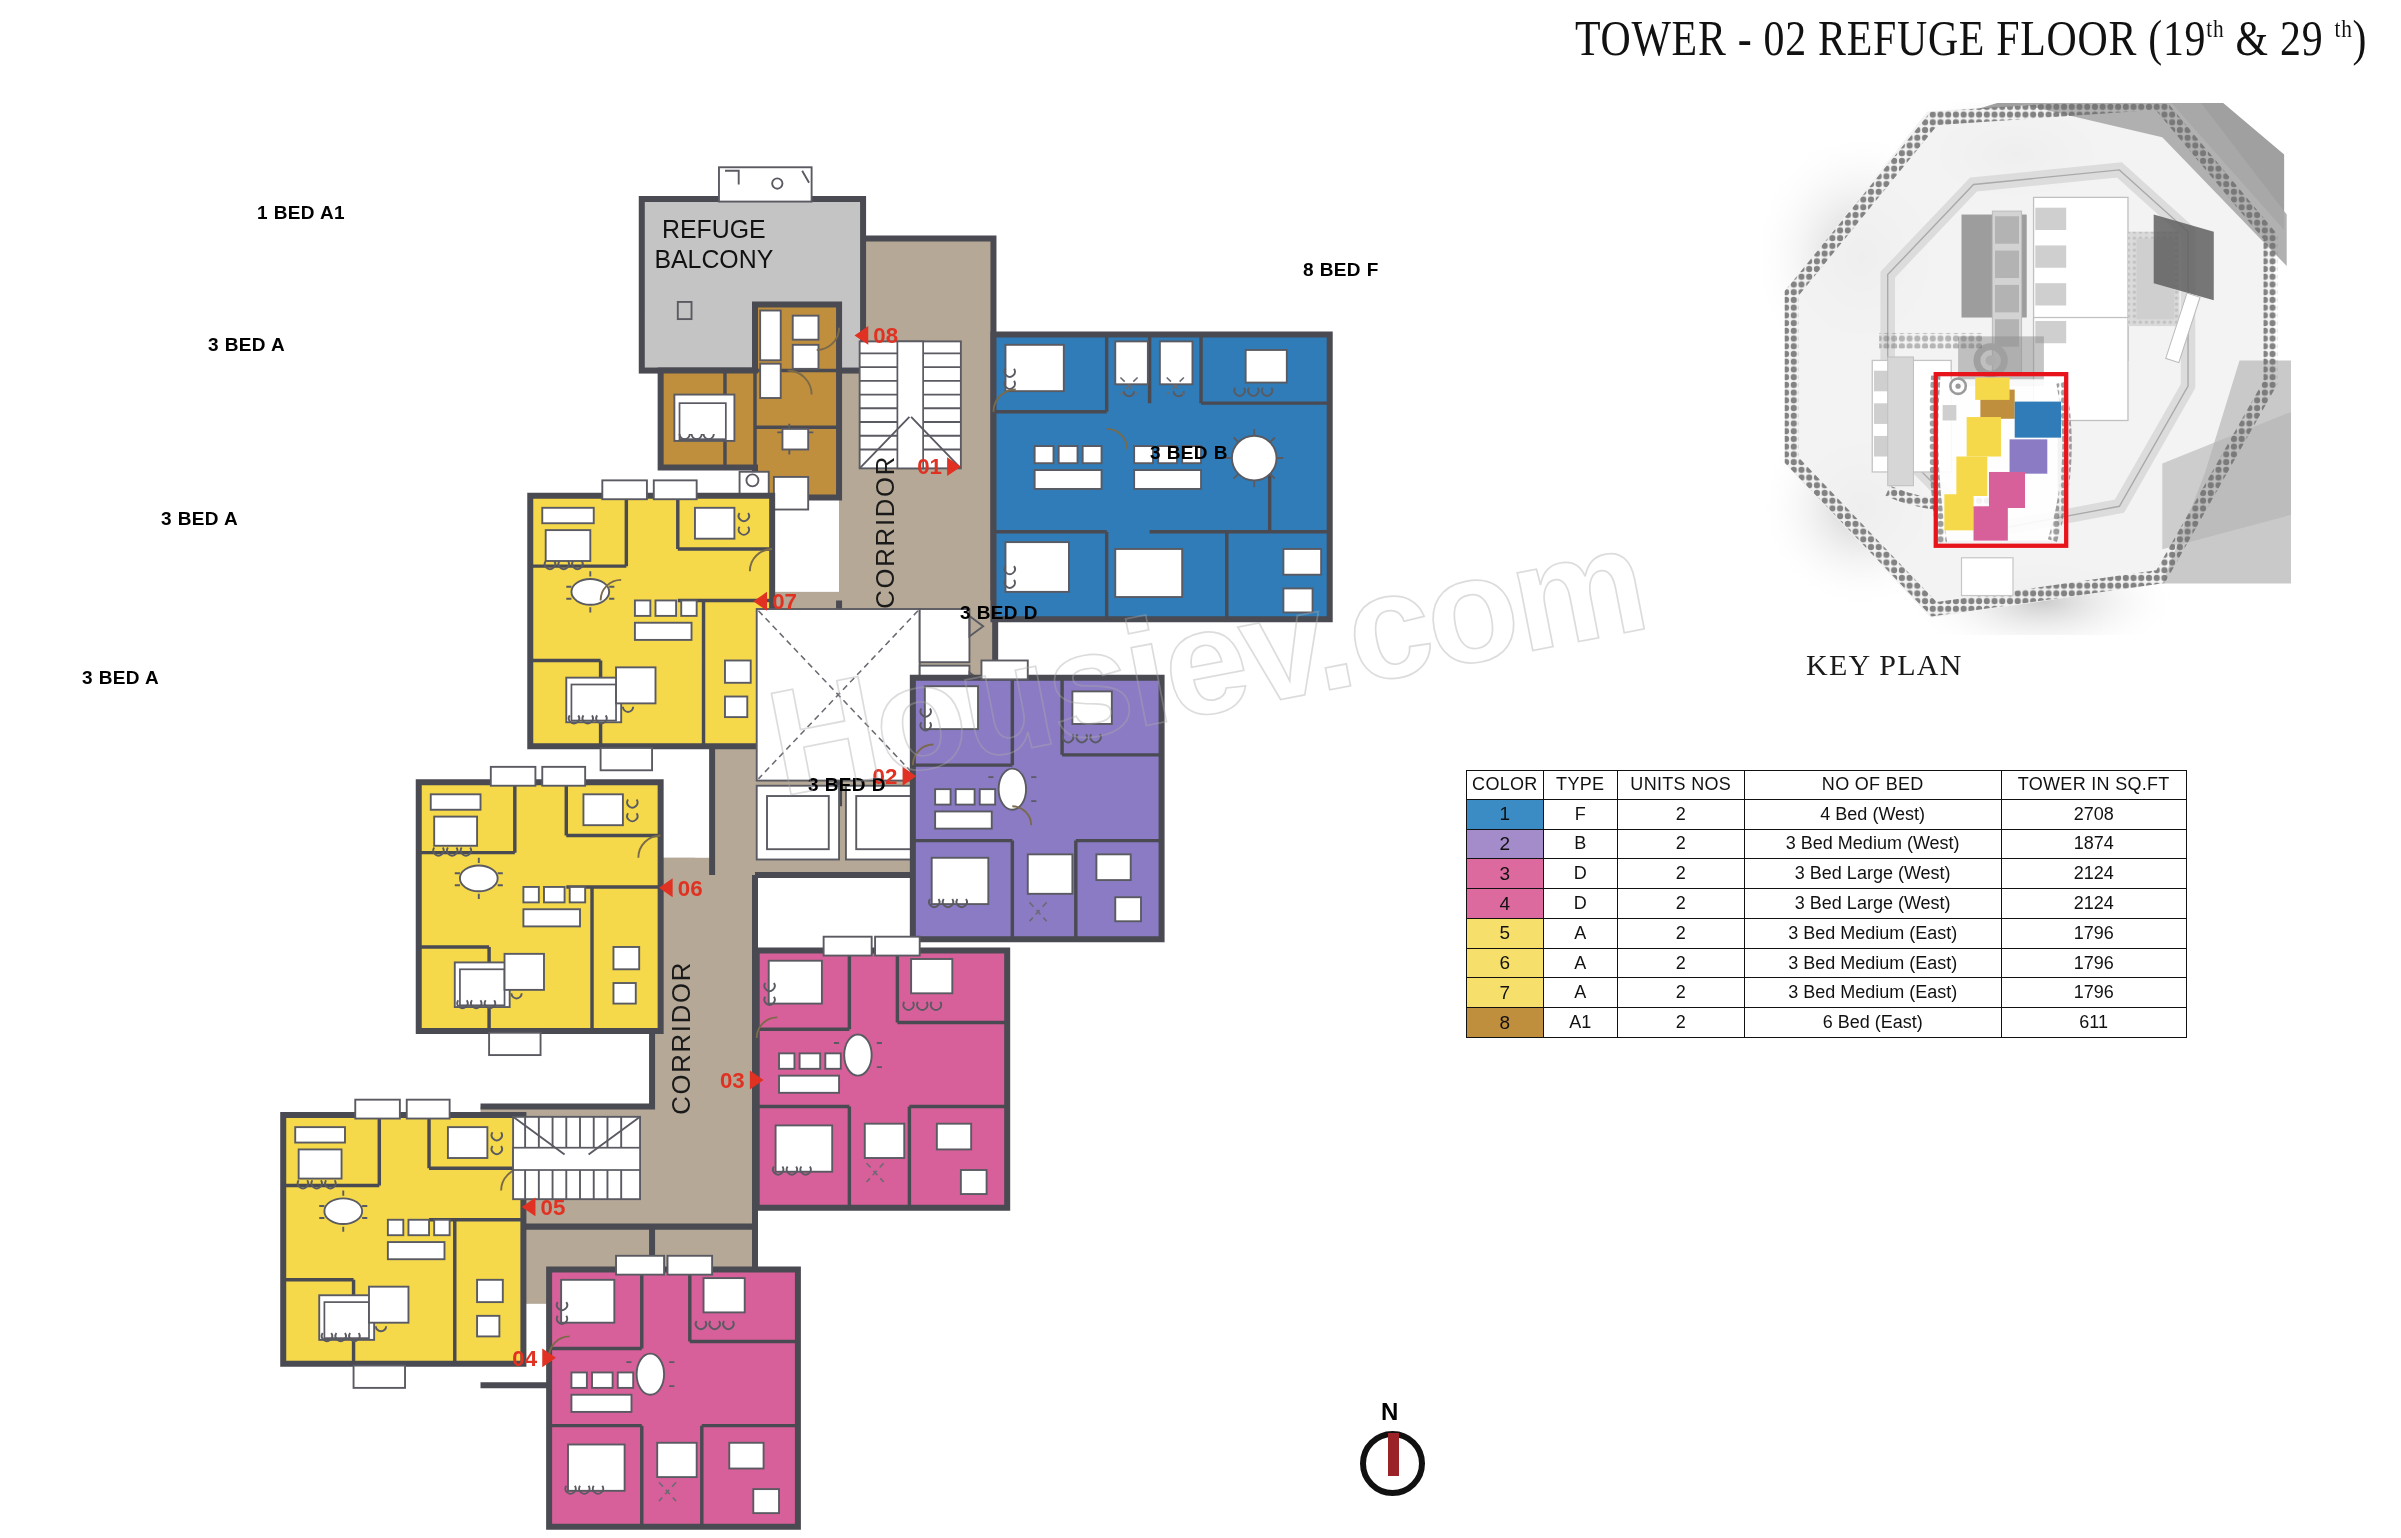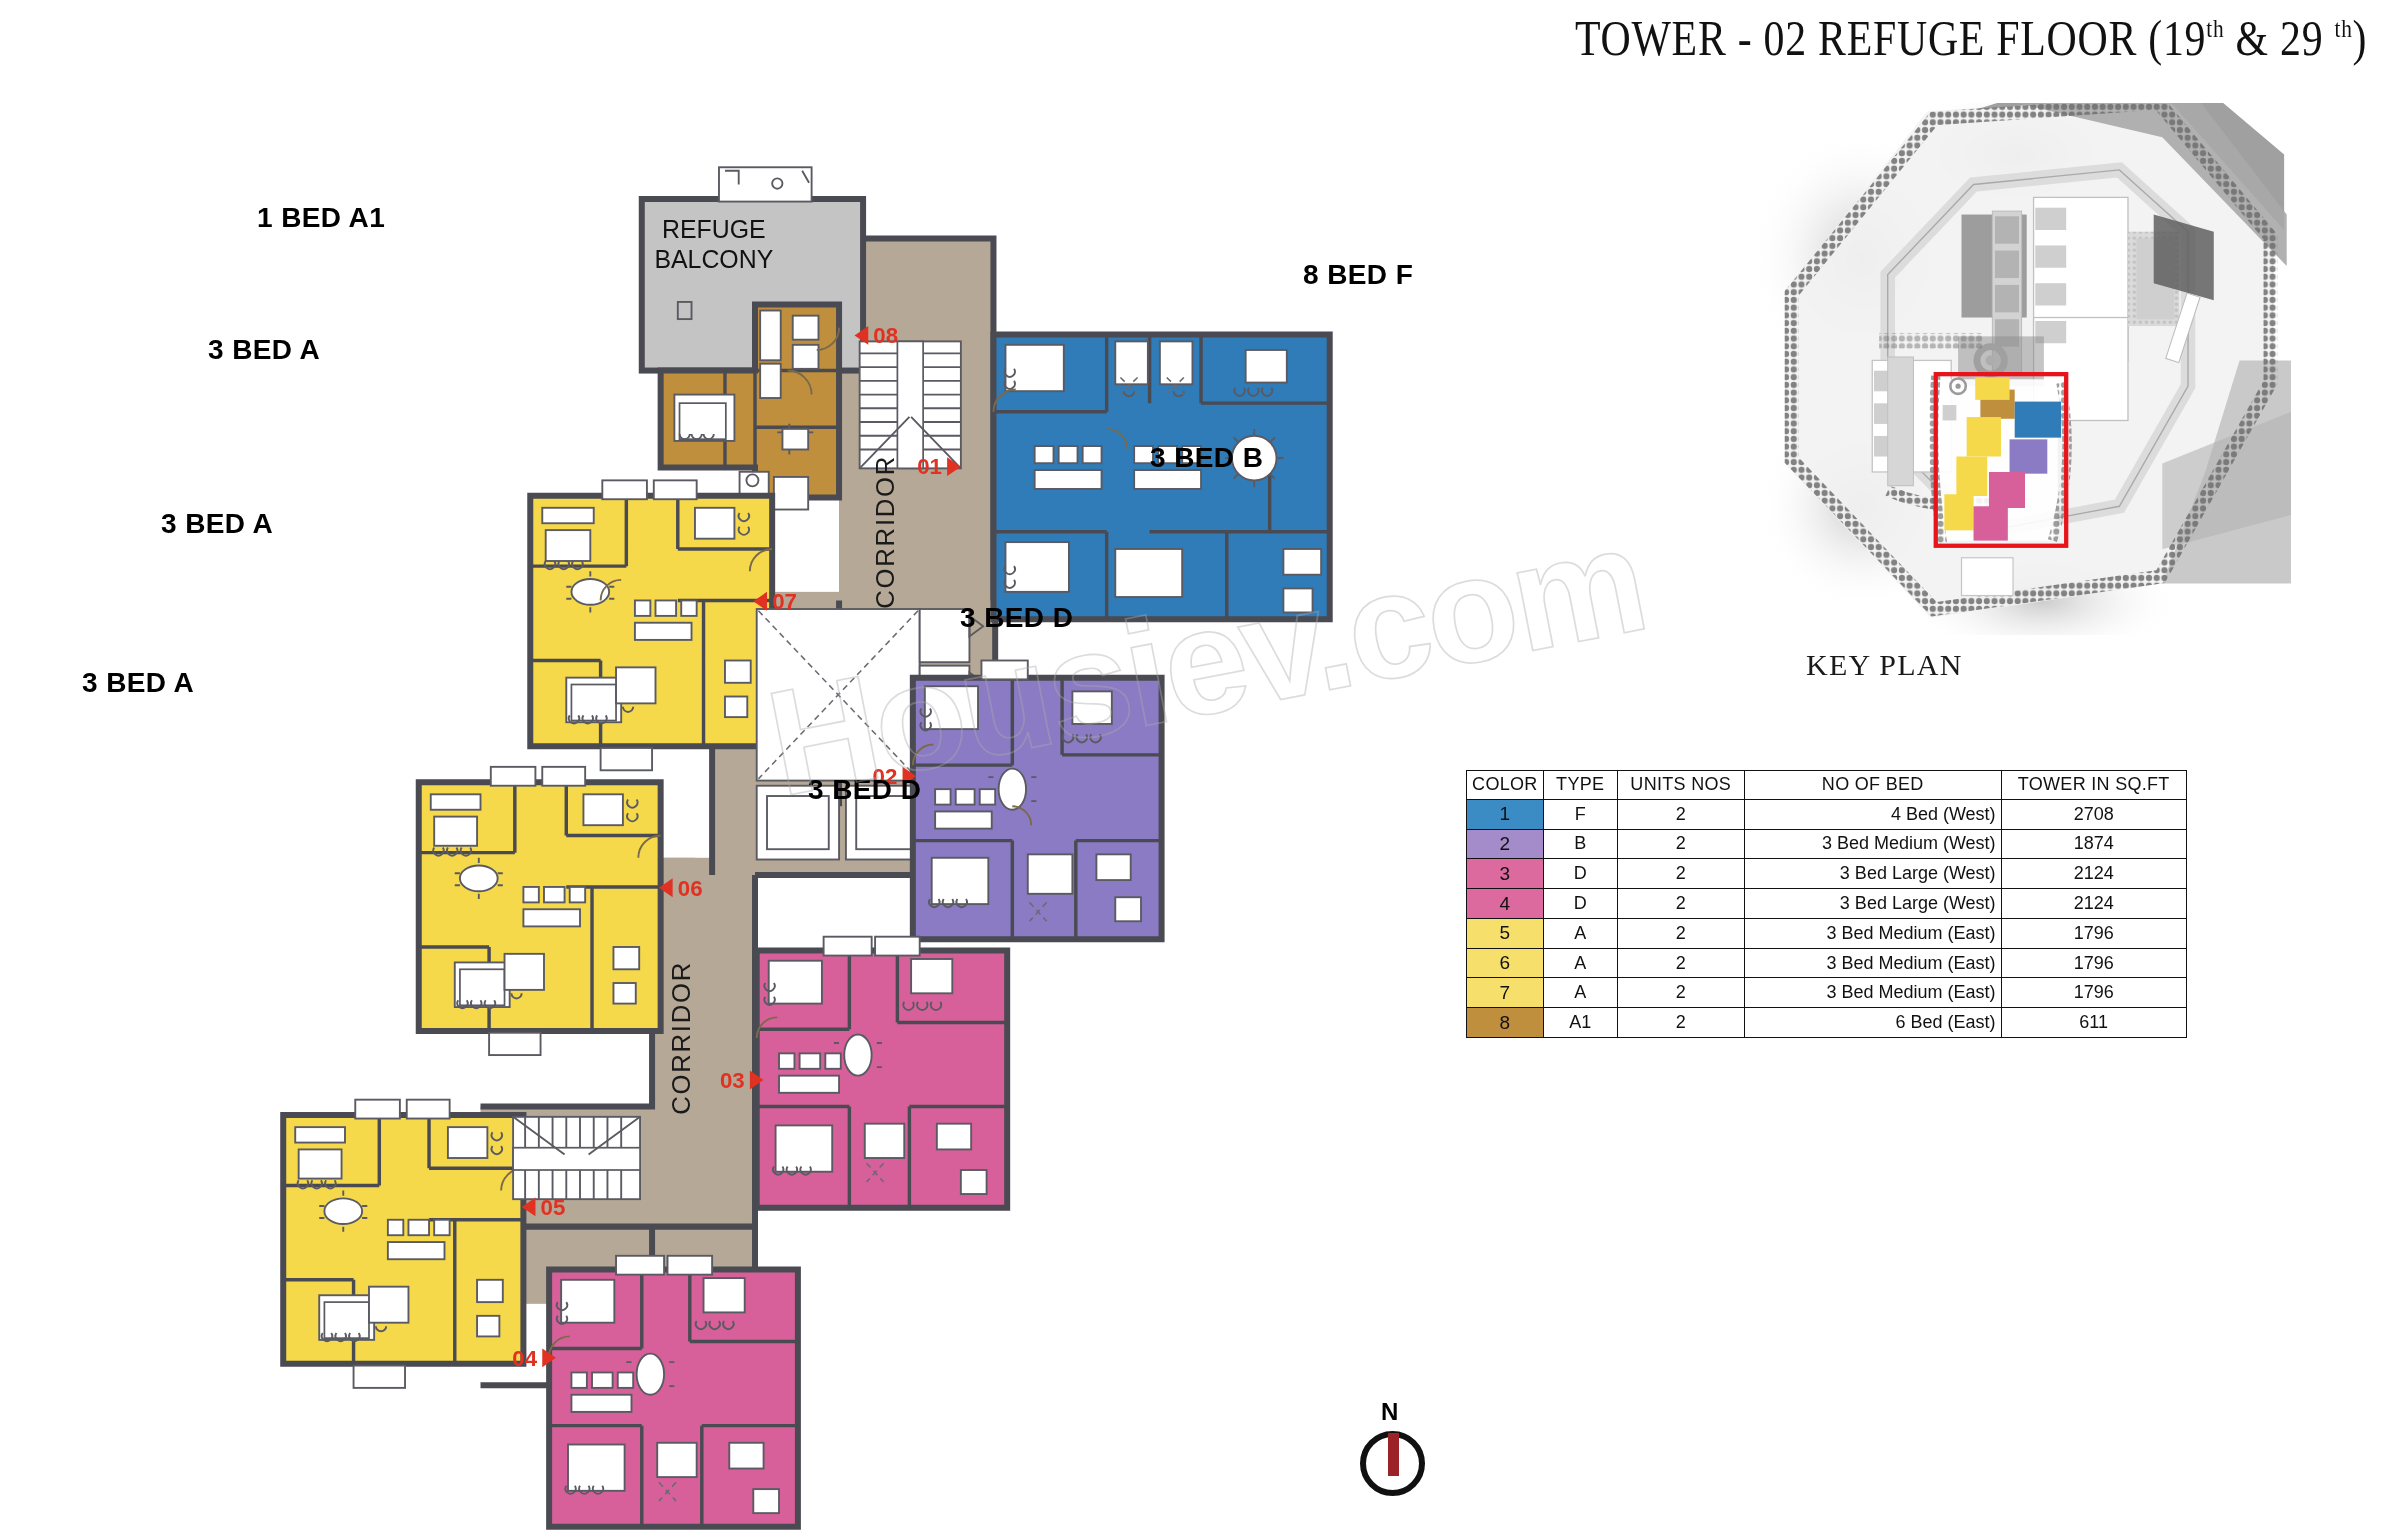--- a/index.html
+++ b/index.html
@@ -38,21 +38,21 @@
   }
 
   
   #planwrap{position:absolute;left:0;top:0;width:1510px;height:1538px;}
   #plan{display:block;}
 
   
   .ulabel{
     position:absolute;
     font-family:"Liberation Sans", sans-serif;
-    font-weight:700; font-size:28px; color:#000;
+    font-weight:700; font-size:19px; color:#000;
     white-space:nowrap; letter-spacing:0.4px;
   }
 
   
   #keyplan{position:absolute;left:1759px;top:103px;width:532px;height:532px;}
   #keyplan svg{display:block;}
   #keyplan-label{
     position:absolute;left:1806px;top:648px;
     font-family:"Liberation Serif", serif;
     font-size:30px;color:#1a1a1a;letter-spacing:1.3px;
@@ -67,21 +67,21 @@
     margin-left:30px;
   }
   #legend th,#legend td{
     border:1.7px solid #111;
     font-size:18px; font-weight:400; color:#111;
     text-align:center; padding:3.4px 5.1px;
     height:26px; box-sizing:border-box;
   }
   #legend th{font-size:18px;font-weight:400;letter-spacing:0.3px;}
   #legend td.cnum{font-weight:400;font-size:19px;}
-  #legend td.bedtxt{text-align:right;}
+  #legend td.bedtxt{text-align:center;}
   #legend col.c0{width:70px;}
   #legend col.c1{width:74px;}
   #legend col.c2{width:127px;}
   #legend col.c3{width:257px;}
   #legend col.c4{width:185px;}
 
   
   #north{position:absolute;left:1345px;top:1400px;width:103px;height:129px;}
   #north .nlabel{
     position:absolute;left:36px;top:-1.7px;

